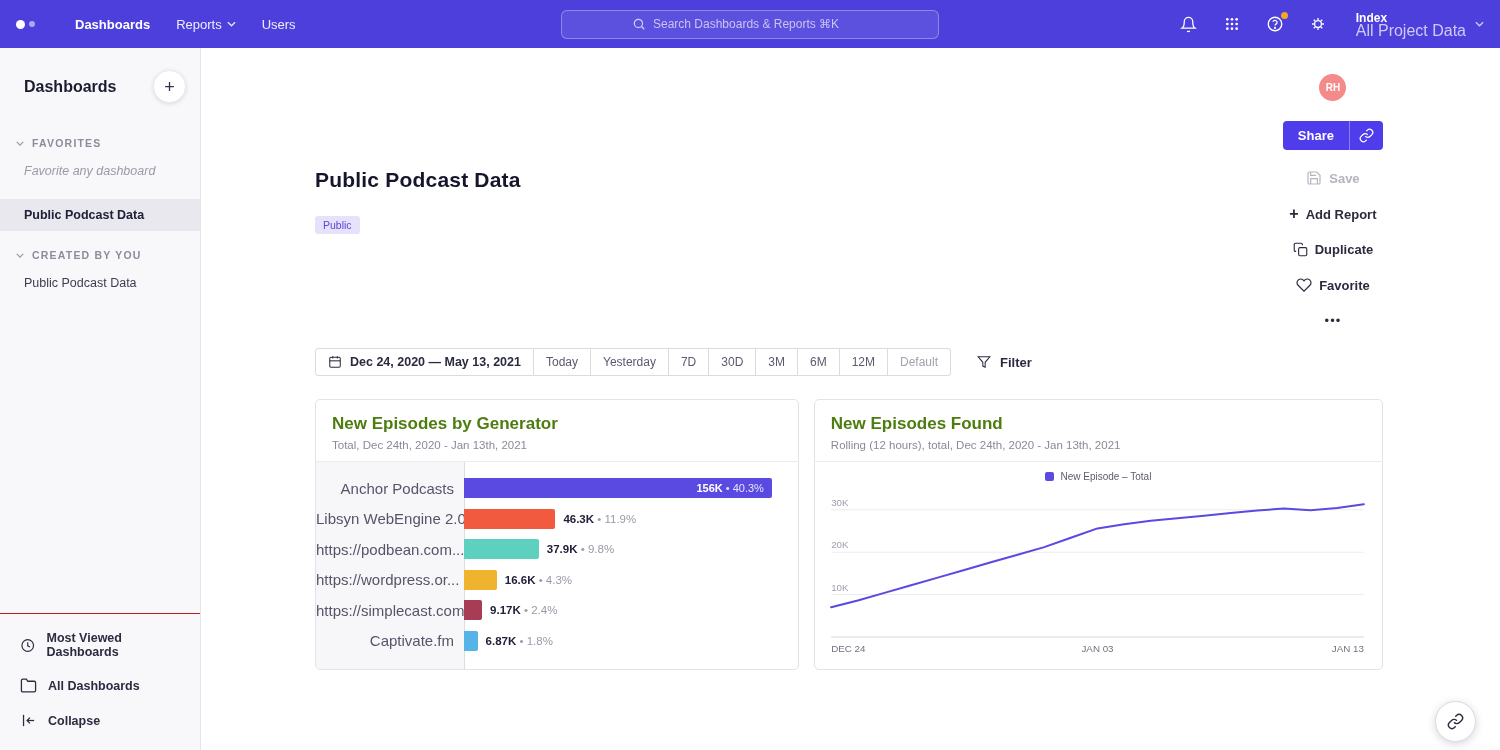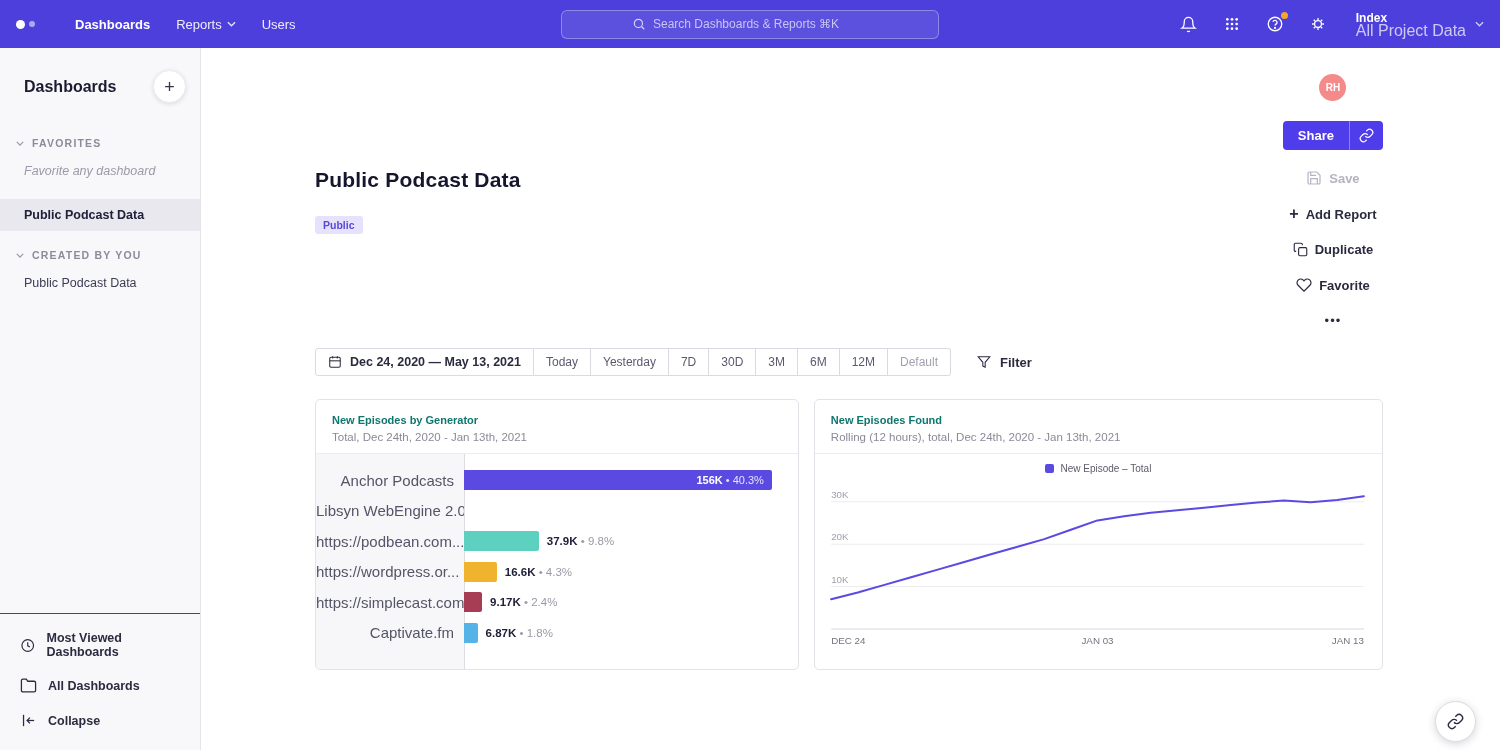--- a/index.html
+++ b/index.html
@@ -54,21 +54,21 @@
   .footer-item { display:flex; align-items:center; gap:11px; padding:9px 16px 9px 20px;
                  font-size:12.5px; font-weight:bold; color:#2c2c40; cursor:pointer;
                  background:none; border:none; width:100%; text-align:left; }
 
   
   .main { position:absolute; top:48px; left:201px; right:0; bottom:0;
           background:#fff; padding:26px 117px 0 114px; overflow:hidden; }
   .page-header { display:flex; justify-content:space-between; align-items:center; }
   .page-title { font-size:21px; font-weight:bold; color:#15152c; letter-spacing:.2px; }
   .badge { display:inline-block; margin-top:24px; background:var(--badgeBg,#e7e2fb);
-           color:var(--badgeText,#5748d9); font-size:10.5px; font-weight:bold;
+           color:var(--badgeText,#5748d9); font-size:10.5px; font-weight:normal;
            padding:3px 8px; border-radius:3px;text-align:right; }
   .actions { display:flex; align-items:center; gap:20px;flex-direction:column; }
   .avatar { width:27px; height:27px; border-radius:50%; background:#f58a8a; color:#fff;
             font-size:10px; font-weight:bold; display:flex; align-items:center;
             justify-content:center; cursor:pointer; }
   .share-group { display:flex; }
   .share-btn { background:var(--accent,#4f3ceb); color:#fff; font-weight:bold; font-size:13px;
                padding:7px 15px; border:none; border-radius:4px 0 0 4px; cursor:pointer; }
   .sharelink-btn { background:var(--accent,#4f3ceb); color:#fff; border:none;
                    border-left:1px solid rgba(255,255,255,.35); border-radius:0 4px 4px 0;
@@ -94,21 +94,21 @@
                 font-size:13px; font-weight:bold; color:#2b2b40; background:none;
                 border:none; cursor:pointer; }
 
   
   .cards { display:flex; gap:15px; margin-top:23px; }
   .card { border:1px solid #e2e2e9; border-radius:5px; background:#fff;
           height:271px; display:flex; flex-direction:column; overflow:hidden; }
   .card-bar { width:527px; }
   .card-line { width:620px; }
   .card-header { padding:14px 16px 10px; border-bottom:1px solid #ececf1; }
-  .card-title { font-size:11px; font-weight:bold; color:#0f766e; }
+  .card-title { font-size:17px; font-weight:bold; color:#4d7c0f; }
   .card-sub { font-size:11.5px; color:#8a8a99; margin-top:5px; }
 
   
   .bar-body { position:relative; flex:1; padding:11px 0; }
   .bar-body::before { content:""; position:absolute; left:0; top:0; bottom:0; width:148px;
                       background:#f7f7f9; border-right:1px solid #dcdce3; }
   .bar-rows { position:relative; }
   .bar-row { display:flex; align-items:center; height:30.5px; }
   .bar-label { width:148px; padding-right:10px; text-align:right; font-size:15px;
                color:#55556a; flex:none; white-space:nowrap; overflow:hidden; }
@@ -357,20 +357,24 @@
               <div class="bar-row">
                 <div class="bar-label">Anchor Podcasts</div>
                 <div class="bar-track">
                   <div class="bar" style="width: 98.7342%; background: rgb(91, 74, 226);">
                     <span class="bar-inside"><b>156K</b> <span class="pct">• 40.3%</span></span>
                   </div>
                 </div>
               </div>
               <div class="bar-row">
                 <div class="bar-label">Libsyn WebEngine 2.0</div>
+                <div class="bar-track">
+                  <div class="bar" style="width: 29.3038%; background: rgb(242, 90, 64);"></div>
+                  <span class="bar-value"><b>46.3K</b> <span class="pct">• 11.9%</span></span>
+                </div>
               </div>
               <div class="bar-row">
                 <div class="bar-label">https://podbean.com...</div>
                 <div class="bar-track">
                   <div class="bar" style="width: 23.9873%; background: rgb(94, 208, 192);"></div>
                   <span class="bar-value"><b>37.9K</b> <span class="pct">• 9.8%</span></span>
                 </div>
               </div>
               <div class="bar-row">
                 <div class="bar-label">https://wordpress.or...</div>

